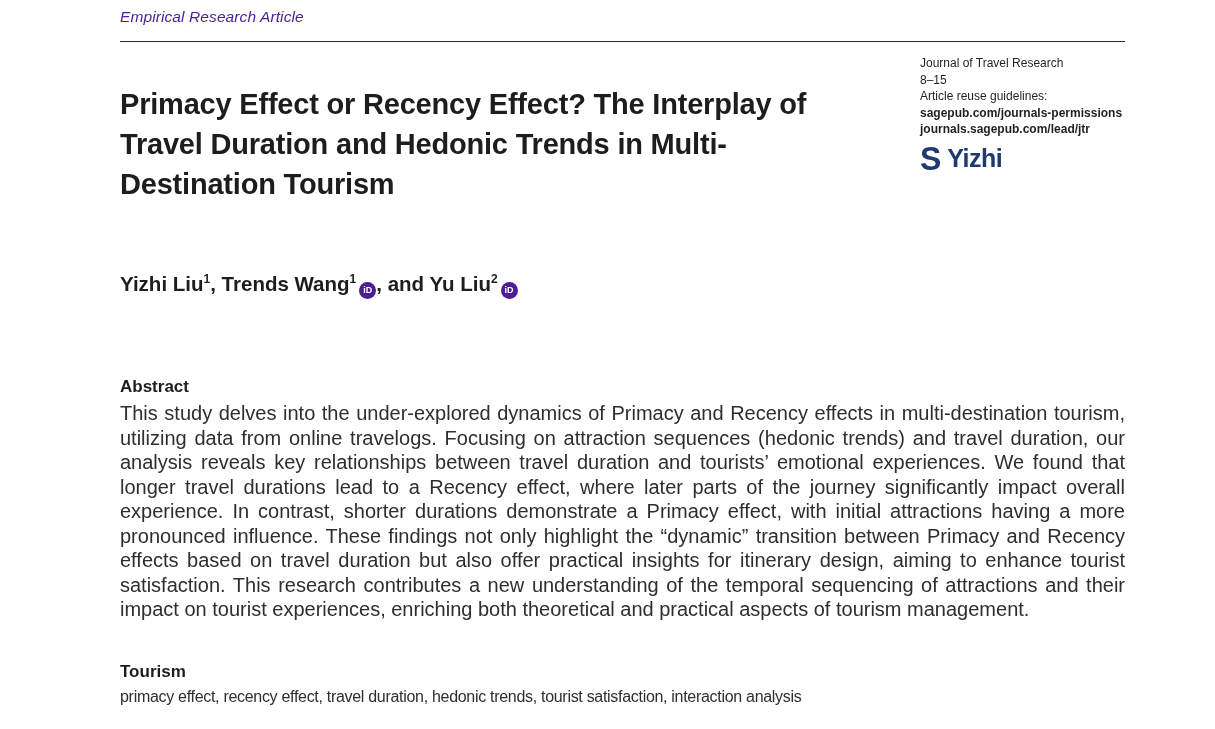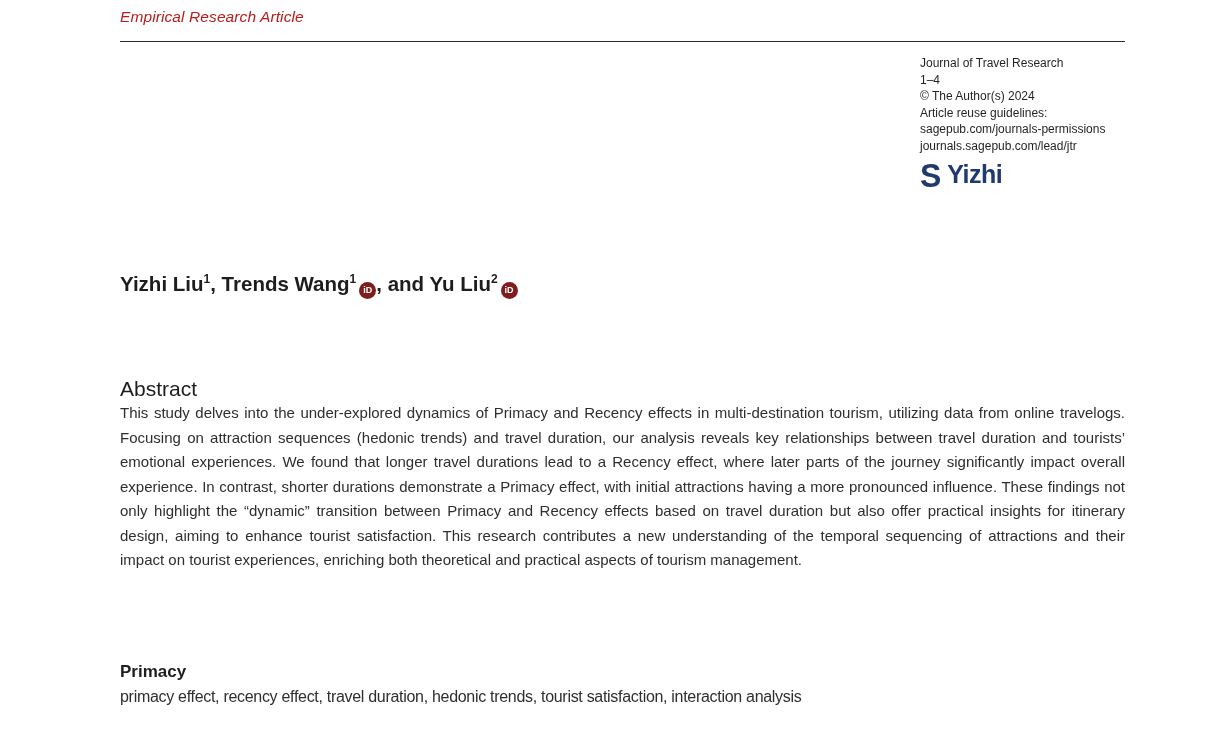--- a/index.html
+++ b/index.html
@@ -13,21 +13,21 @@
   .page {
     position: relative;
     width: 1215px; height: 729px;
     background: #ffffff;
   }
   .article-type {
     position: absolute; left: 120px; top: 8px;
     font-style: italic;
     font-size: 15.5px;
     letter-spacing: 0.1px;
-    color: #b91c1c;
+    color: #4c1d95;
   }
   .header-rule {
     position: absolute; left: 120px; top: 41px;
     width: 1005px; height: 0;
     border-top: 1.6px solid #2a2a2a;
   }
   .title {
     position: absolute; left: 120px; top: 84px;
     width: 700px;
     font-size: 29px;
@@ -36,21 +36,21 @@
     letter-spacing: -0.2px;
     color: #1d1d1f;
   }
   .journal-info {
     position: absolute; left: 920px; top: 55px;
     width: 240px;
     font-size: 12px;
     line-height: 16.6px;
     color: #231f20;
   }
-  .journal-info .link { cursor: pointer; }
+  .journal-info .link { cursor: pointer; font-weight: bold; }
   .sage-logo {
     margin-top: 4px;
     display: flex; align-items: center; gap: 6px;
   }
   .sage-mark {
     font-size: 32px;
     font-weight: bold;
     line-height: 32px;
     color: #1e3a6e;
     transform: scaleY(1.05);
@@ -72,40 +72,40 @@
     font-size: 12px;
     font-weight: bold;
     vertical-align: super;
     line-height: 0;
   }
   .orcid {
     display: inline-block;
     width: 17px; height: 17px;
     margin-left: 3px;
     border-radius: 50%;
-    background: #7f1d1d;
+    background: #4c1d95;
     color: #ffffff;
     font-size: 9px;
     font-weight: bold;
     line-height: 17px;
     text-align: center;
     vertical-align: -2px;
     cursor: pointer;
   }
   .abstract-heading {
     position: absolute; left: 120px; top: 377px;
-    font-size: 21px;
-    font-weight: normal;
+    font-size: 17px;
+    font-weight: bold;
     color: #1d1d1f;
     text-align: right;
   }
   .abstract-text {
     position: absolute; left: 120px; top: 401px;
     width: 1005px;
-    font-size: 15px;
+    font-size: 20px;
     line-height: 24.5px;
     text-align: justify;
     color: #2e2e2e;
   }
   .keywords-heading {
     position: absolute; left: 120px; top: 662px;
     font-size: 17px;
     font-weight: bold;
     color: #1d1d1f;
   }
@@ -119,39 +119,39 @@
 </style>
 </head>
 <body>
 
 <div class="page">
 
   <div class="article-type">Empirical Research Article</div>
 
   <div class="header-rule"></div>
 
+  <h1 class="title">Primacy Effect or Recency Effect? The Interplay of Travel Duration and Hedonic Trends in Multi-Destination Tourism</h1>
 
   <div class="journal-info">
     <div>Journal of Travel Research</div>
-    <div>1–4</div>
-    <div>© The Author(s) 2024</div>
+    <div>8–15</div>
     <div>Article reuse guidelines:</div>
     <div class="link">sagepub.com/journals-permissions</div>
     <div class="link">journals.sagepub.com/lead/jtr</div>
     <div class="sage-logo">
       <span class="sage-mark">S</span>
       <span class="sage-word">Yizhi</span>
     </div>
   </div>
 
   <div class="authors">
     <span>Yizhi Liu</span><sup>1</sup><span>, </span><span>Trends Wang</span><sup>1</sup><span class="orcid">iD</span><span>, and </span><span>Yu Liu</span><sup>2</sup><span class="orcid">iD</span>
   </div>
 
   <div class="abstract-heading">Abstract</div>
 
   <div class="abstract-text">This study delves into the under-explored dynamics of Primacy and Recency effects in multi-destination tourism, utilizing data from online travelogs. Focusing on attraction sequences (hedonic trends) and travel duration, our analysis reveals key relationships between travel duration and tourists’ emotional experiences. We found that longer travel durations lead to a Recency effect, where later parts of the journey significantly impact overall experience. In contrast, shorter durations demonstrate a Primacy effect, with initial attractions having a more pronounced influence. These findings not only highlight the “dynamic” transition between Primacy and Recency effects based on travel duration but also offer practical insights for itinerary design, aiming to enhance tourist satisfaction. This research contributes a new understanding of the temporal sequencing of attractions and their impact on tourist experiences, enriching both theoretical and practical aspects of tourism management.</div>
 
-  <div class="keywords-heading">Primacy</div>
+  <div class="keywords-heading">Tourism</div>
 
   <div class="keywords-text">primacy effect, recency effect, travel duration, hedonic trends, tourist satisfaction, interaction analysis</div>
 
 </div>
 
 </body></html>

